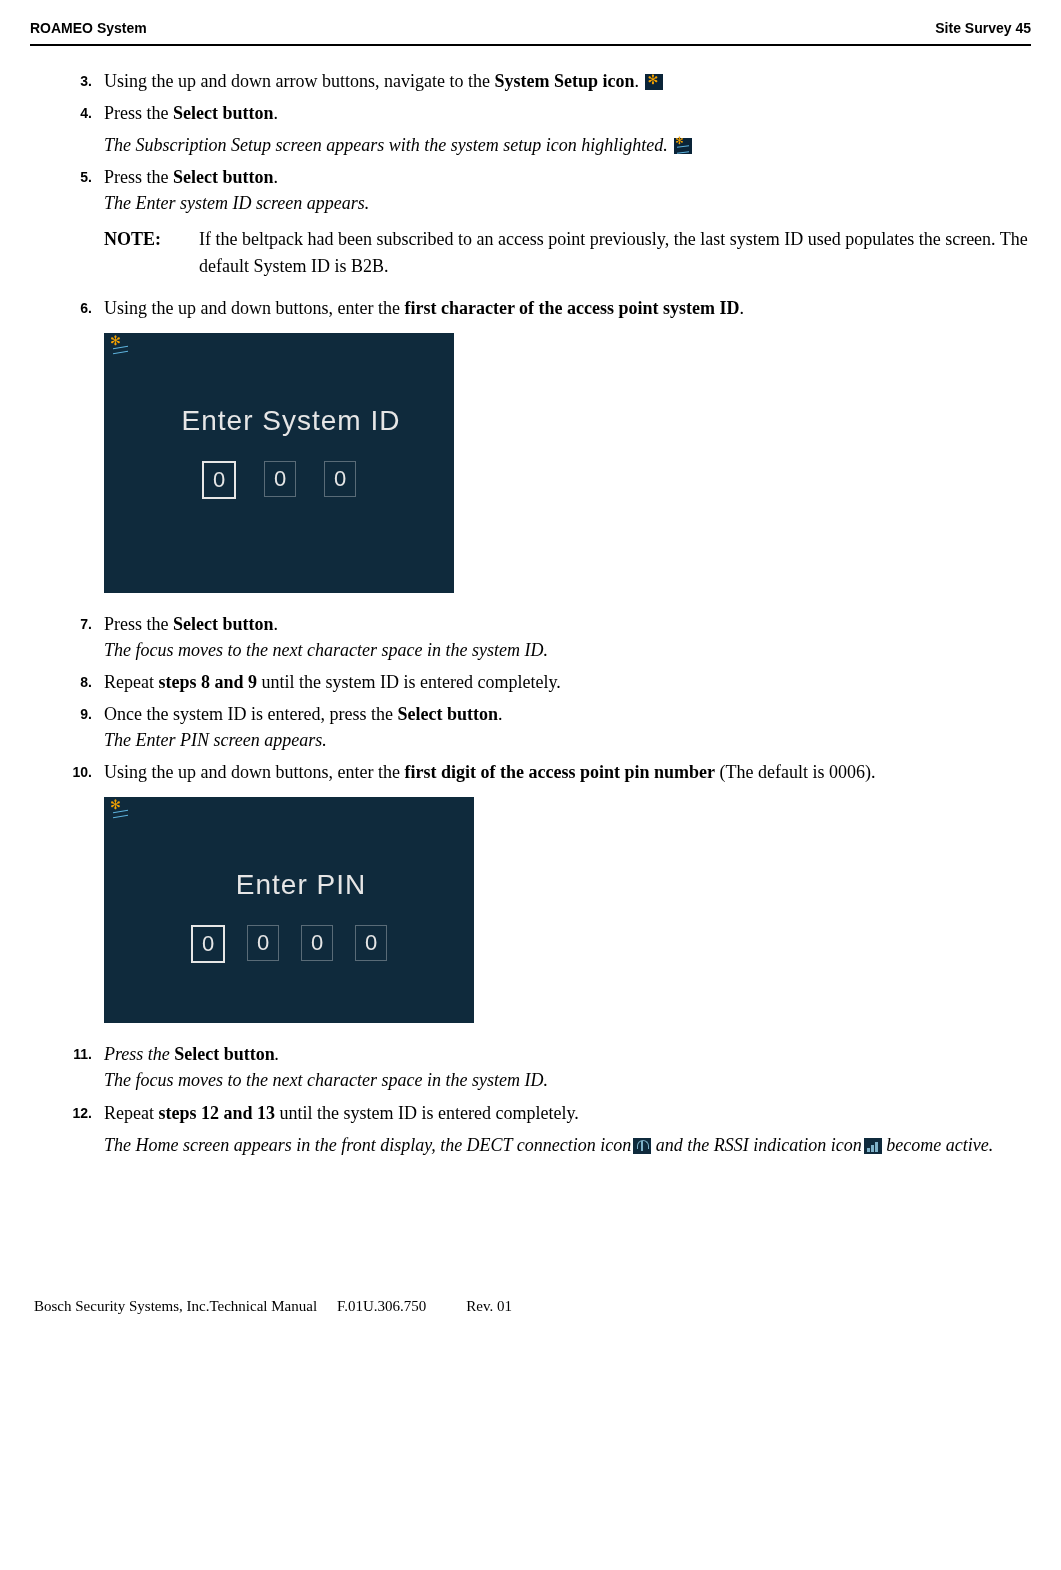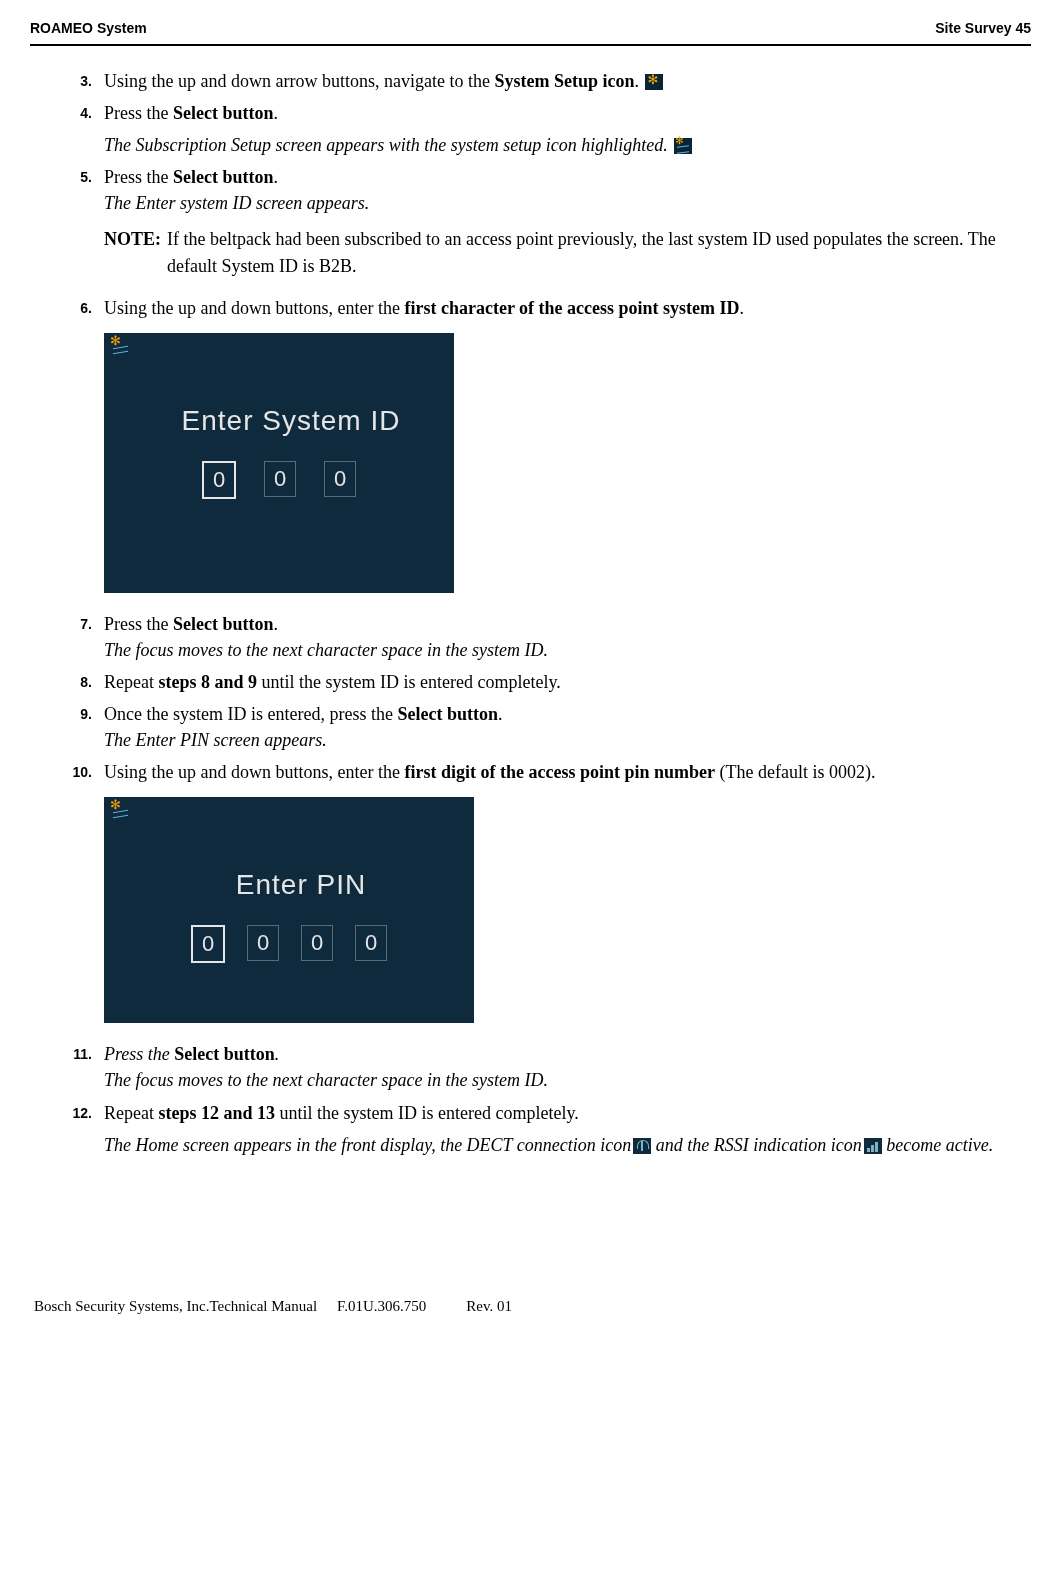--- a/index.html
+++ b/index.html
@@ -43,21 +43,21 @@
     font-size: 14px;
     width: 34px;
     flex: 0 0 34px;
     text-align: right;
     padding-right: 12px;
     padding-top: 3px;
   }
   .body { flex: 1; }
   .ital { font-style: italic; }
   .bold { font-weight: bold; }
-  .note-row { display:flex; margin-top:10px; margin-bottom:10px;}
+  .note-row { display:flex; margin-top:10px; margin-bottom:10px;gap:32px;}
   .note-label { font-weight:bold; padding-right:6px;}
   .inline-icon {
     display: inline-block;
     vertical-align: -3px;
     width: 18px;
     height: 16px;
     background: #0a2438;
     position: relative;
     margin-left: 2px;
   }
@@ -259,21 +259,21 @@
         <div class="num">9.</div>
         <div class="body">
           <span>Once the system ID is entered, press the </span><span class="bold">Select button</span><span>.</span><br>
           <span class="ital">The Enter PIN screen appears.</span>
         </div>
       </li>
 
       <li>
         <div class="num">10.</div>
         <div class="body">
-          <span>Using the up and down buttons, enter the </span><span class="bold">first digit of the access point pin number</span><span> (The default is 0002).</span>
+          <span>Using the up and down buttons, enter the </span><span class="bold">first digit of the access point pin number</span><span> (The default is 0006).</span>
         </div>
       </li>
     </ol>
 
     <div class="device-screen ds2">
       <div class="ds-topbar"><span class="mini"></span></div>
       <div class="ds-title">Enter PIN</div>
       <div class="ds-digits four">
         <div class="ds-digit active">0</div>
         <div class="ds-digit">0</div>

